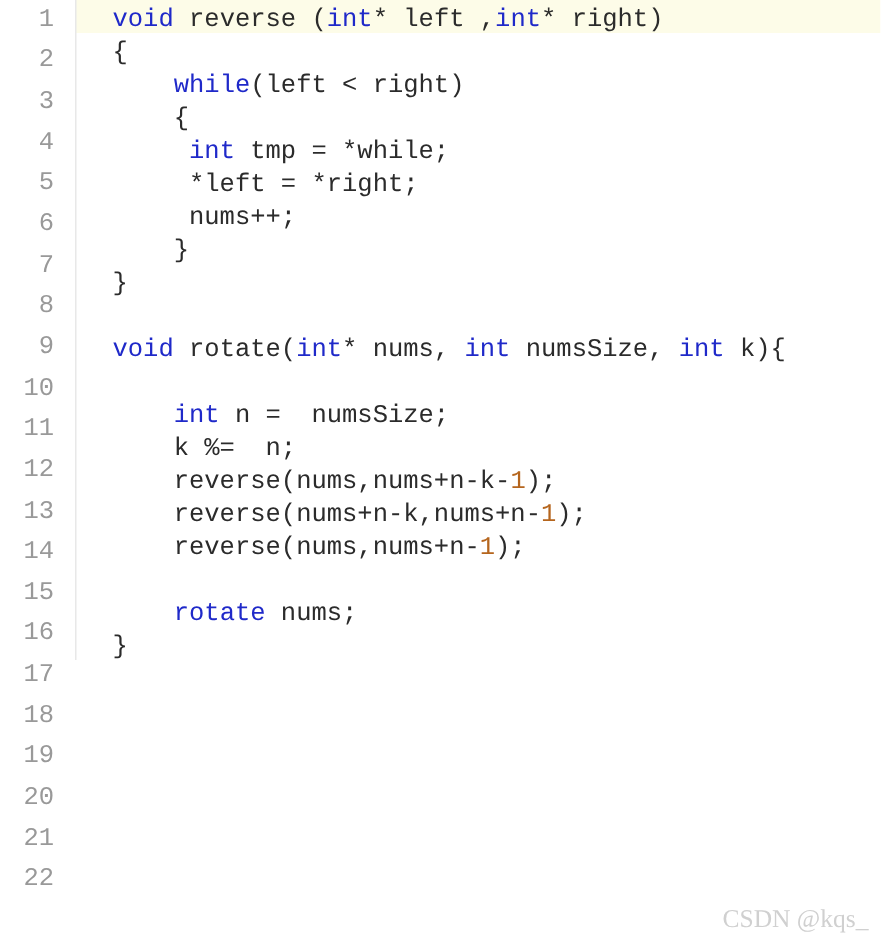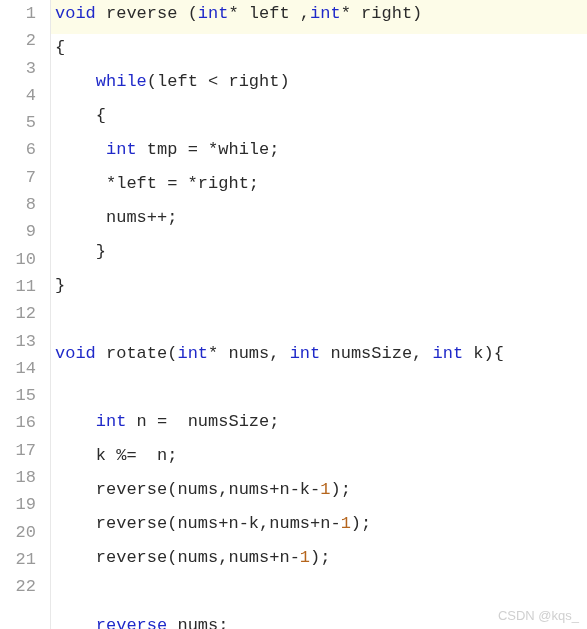--- a/index.html
+++ b/index.html
@@ -27,37 +27,37 @@
   }
   .gutter div {
     height: 27.3px;
   }
   .code {
     flex: 1;
     line-height: 27.3px;
   }
   .code .line {
     white-space: pre;
-    height: 34px;
+    height: 22px;
     border-left: 1px solid #e8e8e8;
-    padding-left: 4px;
+    padding-left: 24px;
   }
   .code .line.hl {
     background: #fdfce8;
   }
   .kw { color: #1f29c9; }
   .num { color: #b5651d; }
   .txt { color: #2b2b2b; }
   .watermark {
     position: absolute;
     right: 8px;
     bottom: 6px;
-    font-size: 13px;
+    font-size: 17px;
     color: #d0d0d0;
-    font-family: Liberation Sans, sans-serif;
+    font-family: Liberation Serif, serif;
     margin-left: 28px;
   }
 </style>
 </head>
 <body>
 
 <div class="editor">
   <div class="gutter" id="gutter">
       <div>1</div>
       <div>2</div>
@@ -94,18 +94,18 @@
       <div class="line"><span class="txt">}</span></div>
       <div class="line"></div>
       <div class="line"><span class="kw">void</span><span class="txt"> rotate(</span><span class="kw">int</span><span class="txt">* nums, </span><span class="kw">int</span><span class="txt"> numsSize, </span><span class="kw">int</span><span class="txt"> k){</span></div>
       <div class="line"></div>
       <div class="line"><span class="txt">    </span><span class="kw">int</span><span class="txt"> n =  numsSize;</span></div>
       <div class="line"><span class="txt">    k %=  n;</span></div>
       <div class="line"><span class="txt">    reverse(nums,nums+n-k-</span><span class="num">1</span><span class="txt">);</span></div>
       <div class="line"><span class="txt">    reverse(nums+n-k,nums+n-</span><span class="num">1</span><span class="txt">);</span></div>
       <div class="line"><span class="txt">    reverse(nums,nums+n-</span><span class="num">1</span><span class="txt">);</span></div>
       <div class="line"></div>
-      <div class="line"><span class="txt">    </span><span class="kw">reverse</span><span class="txt"> nums;</span></div>
+      <div class="line"><span class="txt">    </span><span class="kw">rotate</span><span class="txt"> nums;</span></div>
       <div class="line"><span class="txt">}</span></div>
     </div>
 </div>
 
 <div class="watermark">CSDN @kqs_</div>
 
 </body></html>

